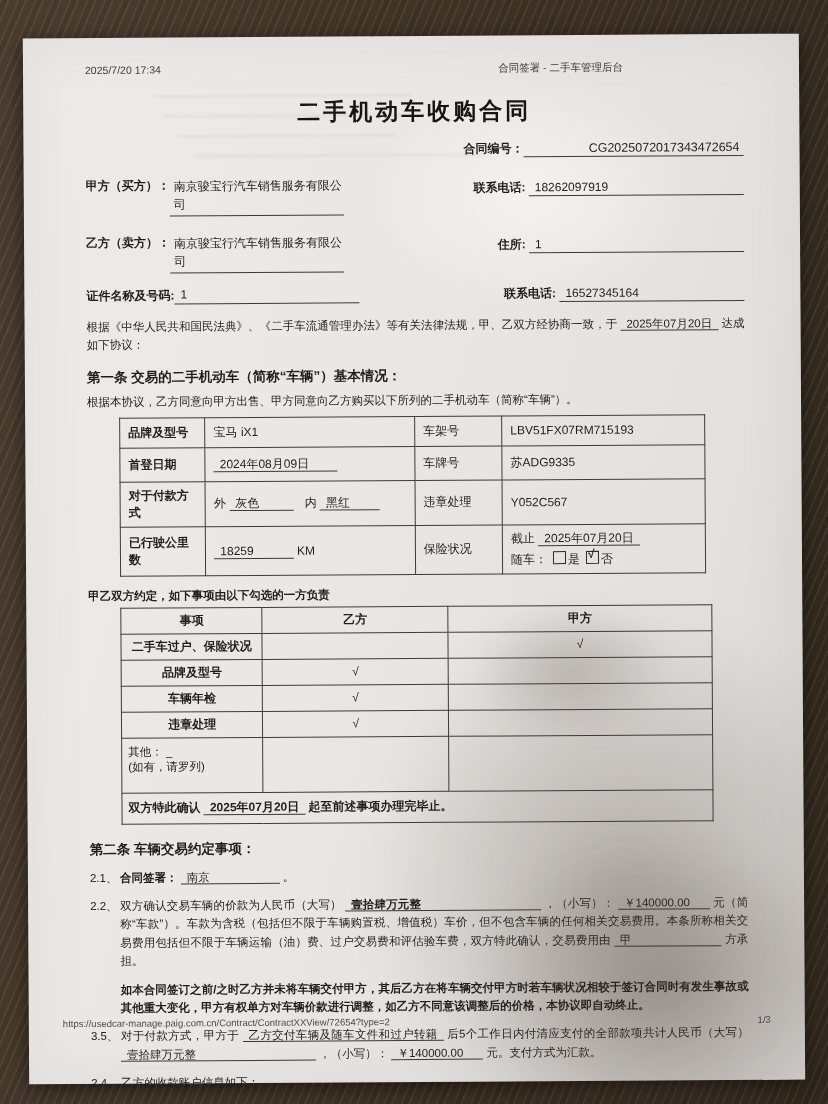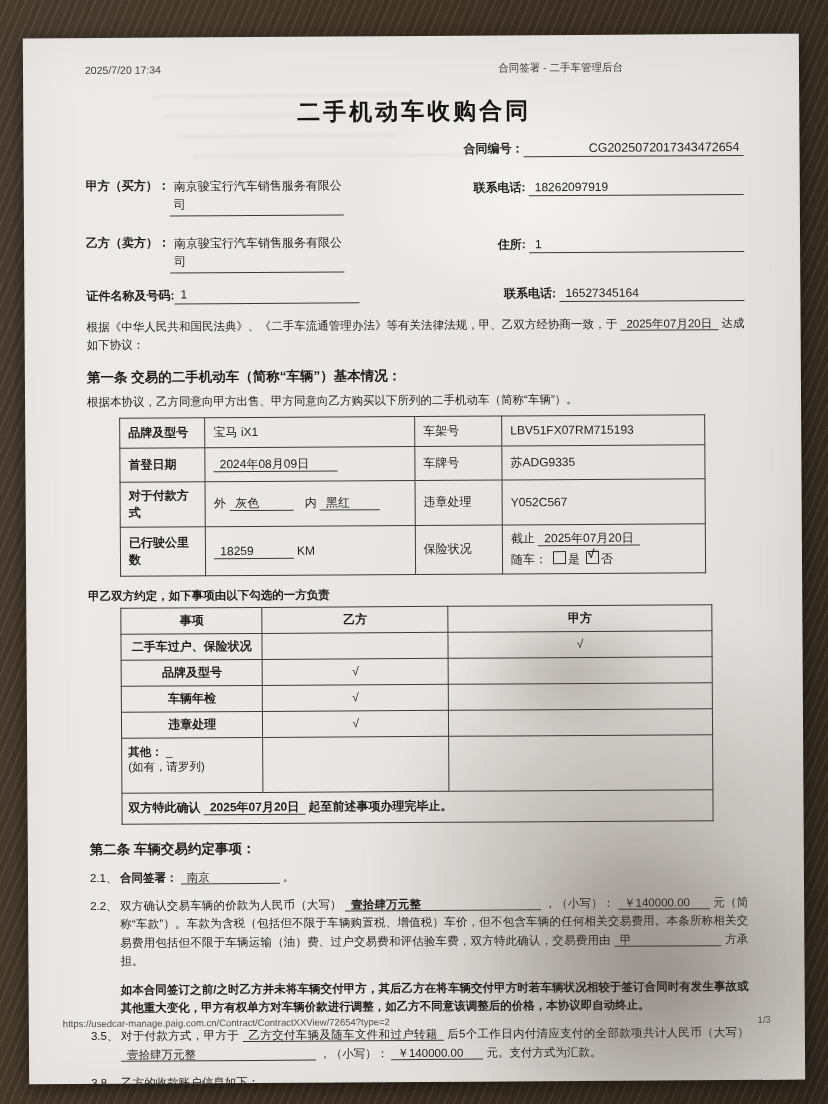--- a/index.html
+++ b/index.html
@@ -67,21 +67,21 @@
   .checkbox{display:inline-block;width:11px;height:11px;border:1.4px solid #2c2c2c;vertical-align:-1px;margin:0 2px 0 6px;position:relative;}
   .checkbox .tick{position:absolute;left:1px;top:-5px;font-size:12px;font-weight:bold;}
 
   .resp-note{font-size:11.5px;font-weight:bold;margin-top:12px;}
   .resp-table{margin:4px 0 0 32px;width:592px;font-size:12px;}
   .resp-table td{border:1.2px solid #3c3c3c;text-align:center;padding:4px 6px;}
   .resp-table .c1{width:128px;} .resp-table .c2{width:172px;} .resp-table .c3{width:250px;}
   .resp-table .hd{font-weight:bold;height:22px;}
   .resp-table .ir{height:24px;} .resp-table .item{font-weight:bold;}
   .resp-table .other-cell{text-align:left;font-size:11.5px;height:44px;vertical-align:top;padding-top:6px;}
-  .resp-table .other-cell .ol{font-weight:bold;}
+  .resp-table .other-cell .ol{font-weight:normal;}
   .resp-table .auth{text-align:left;font-weight:bold;font-size:12px;height:22px;}
 
   .clause{display:flex;font-size:11.5px;line-height:1.6;margin-top:10px;}
   .clause .num{width:30px;flex:none;}
   .clause .body{flex:1;text-align:justify;}
   .bold-par{font-weight:bold;font-size:11.5px;line-height:1.6;margin:10px 0 0 30px;text-align:justify;}
   .blab{font-weight:bold;}
 
   .doc-footer{position:absolute;left:34px;right:34px;top:980px;display:flex;justify-content:space-between;
     font-size:9.5px;color:#4a4a4a;}
@@ -274,21 +274,21 @@
         <span class="u">乙方交付车辆及随车文件和过户转籍</span>
         <span>后5个工作日内付清应支付的全部款项共计人民币（大写）</span>
         <span class="u" style="padding-right:120px;">壹拾肆万元整</span>
         <span>，（小写）：</span>
         <span class="u" style="padding-right:20px;">￥140000.00</span>
         <span>元。支付方式为汇款。</span>
       </span>
     </div>
 
     <div class="clause">
-      <span class="num">3.8、</span>
+      <span class="num">2.4、</span>
       <span class="body">乙方的收款账户信息如下：</span>
     </div>
 
   </div>
 
   <div class="doc-footer">
     <span>https://usedcar-manage.paig.com.cn/Contract/ContractXXView/72654?type=2</span>
     <span>1/3</span>
   </div>
 </div>

